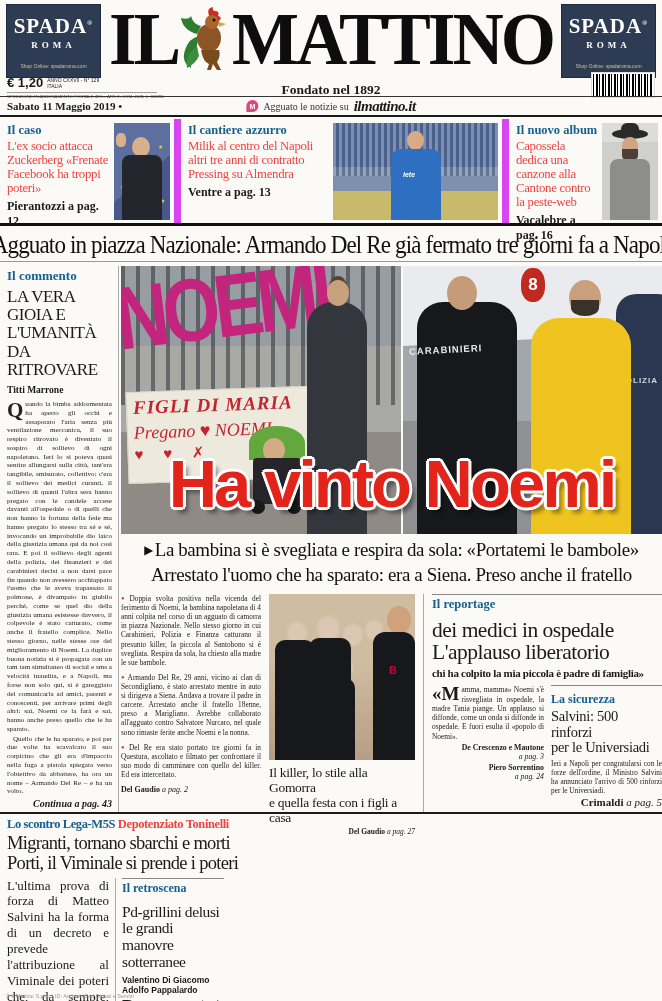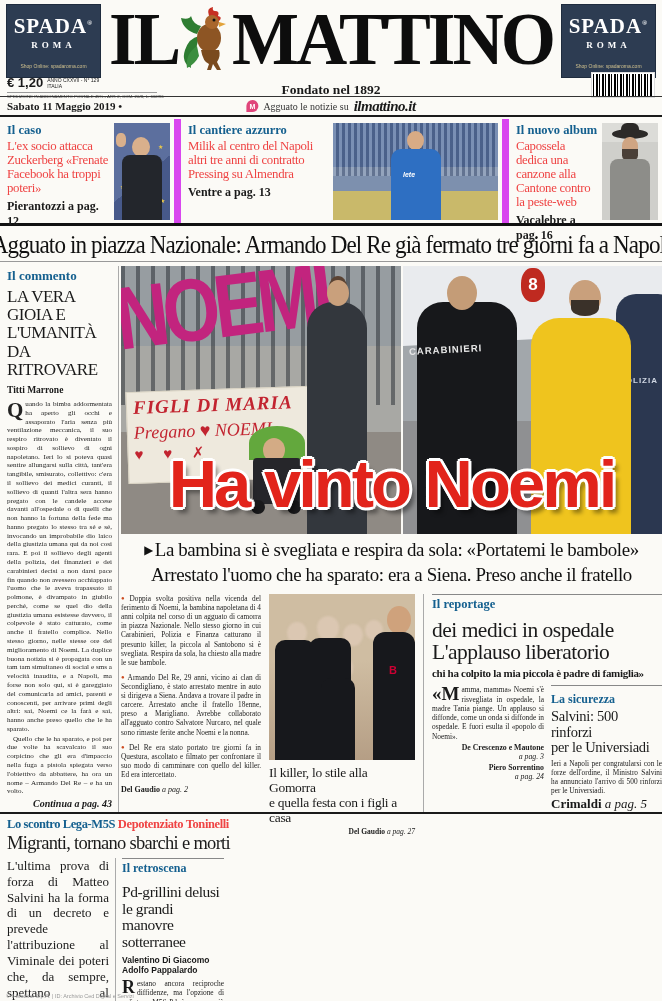--- a/index.html
+++ b/index.html
@@ -127,21 +127,21 @@
   .rep-cols{display:flex;margin-top:6px;gap:7px;}
   .rep-left{width:112px;flex:0 0 auto;}
   .rep-body{font-size:7.4px;line-height:1.25;text-align:justify;}
   .rep-drop{float:left;font-size:19px;line-height:0.9;font-weight:bold;padding-right:2px;}
   .rep-by{font-size:7.8px;font-weight:bold;text-align:right;margin-top:2px;}
   .rep-by i{font-weight:normal;font-style:italic;}
   .sic{flex:1;border-top:1px solid #888;padding-top:6px;}
   .sic-kicker{font-weight:bold;font-size:12px;}
   .sic-title{font-size:14.5px;line-height:1.05;margin:2px 0 4px;letter-spacing:-0.3px;}
   .sic-body{font-size:7.3px;line-height:1.25;text-align:justify;}
-  .sic-by{font-weight:bold;font-size:13px;text-align:left;}
+  .sic-by{font-weight:bold;font-size:11px;text-align:right;}
   .sic-by i{font-weight:normal;}
 
   
   .bottom{position:absolute;top:812px;left:0;right:0;height:189px;border-top:2.5px solid #1a1a1a;box-sizing:border-box;}
   .mig{position:absolute;left:0;top:3px;width:228px;padding:0 4px 0 7px;box-sizing:border-box;}
   .mig-kicker{font-size:12.5px;font-weight:bold;white-space:nowrap;letter-spacing:-0.4px;}
   .mig-kicker .dark{color:#ef4444;}
   .mig-title{font-size:18.5px;line-height:1.07;letter-spacing:-0.7px;margin:2px 0 4px;white-space:nowrap;}
   .mig-cols{display:flex;gap:6px;}
   .mig-left{width:102px;flex:0 0 auto;}
@@ -363,20 +363,21 @@
         </div>
       </div>
     </div>
   </div>
 
   <div class="bottom">
     <div class="mig">
       <div class="mig-kicker"><span class="blue">Lo scontro Lega-M5S</span><span class="dark"> Depotenziato Toninelli</span></div>
       <div class="mig-title">
         <div>Migranti, tornano sbarchi e morti</div>
+        <div>Porti, il Viminale si prende i poteri</div>
       </div>
       <div class="mig-cols">
         <div class="mig-left">
           <div class="mig-body">L'ultima prova di forza di Matteo Salvini ha la forma di un decreto e prevede l'attribuzione al Viminale dei poteri che, da sempre, spettano al ministero delle Infrastrutture: quelli sul mare. Due articoli per depotenziare il ruolo di Toninelli, limitato, secondo le nuove norme, alla sola sicurezza della navigazione e protezione dell'ambiente marino, e accrescono quello del ministro dell'Interno. Intanto nuova raffica di arrivi : 60 morti vicino alla Tunisia.</div>
           <div class="mig-by">
               <div>Conte, Errante, Gentile</div>
               <div class="it">e Mangani alle pagg. 6, 7 e 8</div>
             </div>
         </div>
         <div class="retro">

